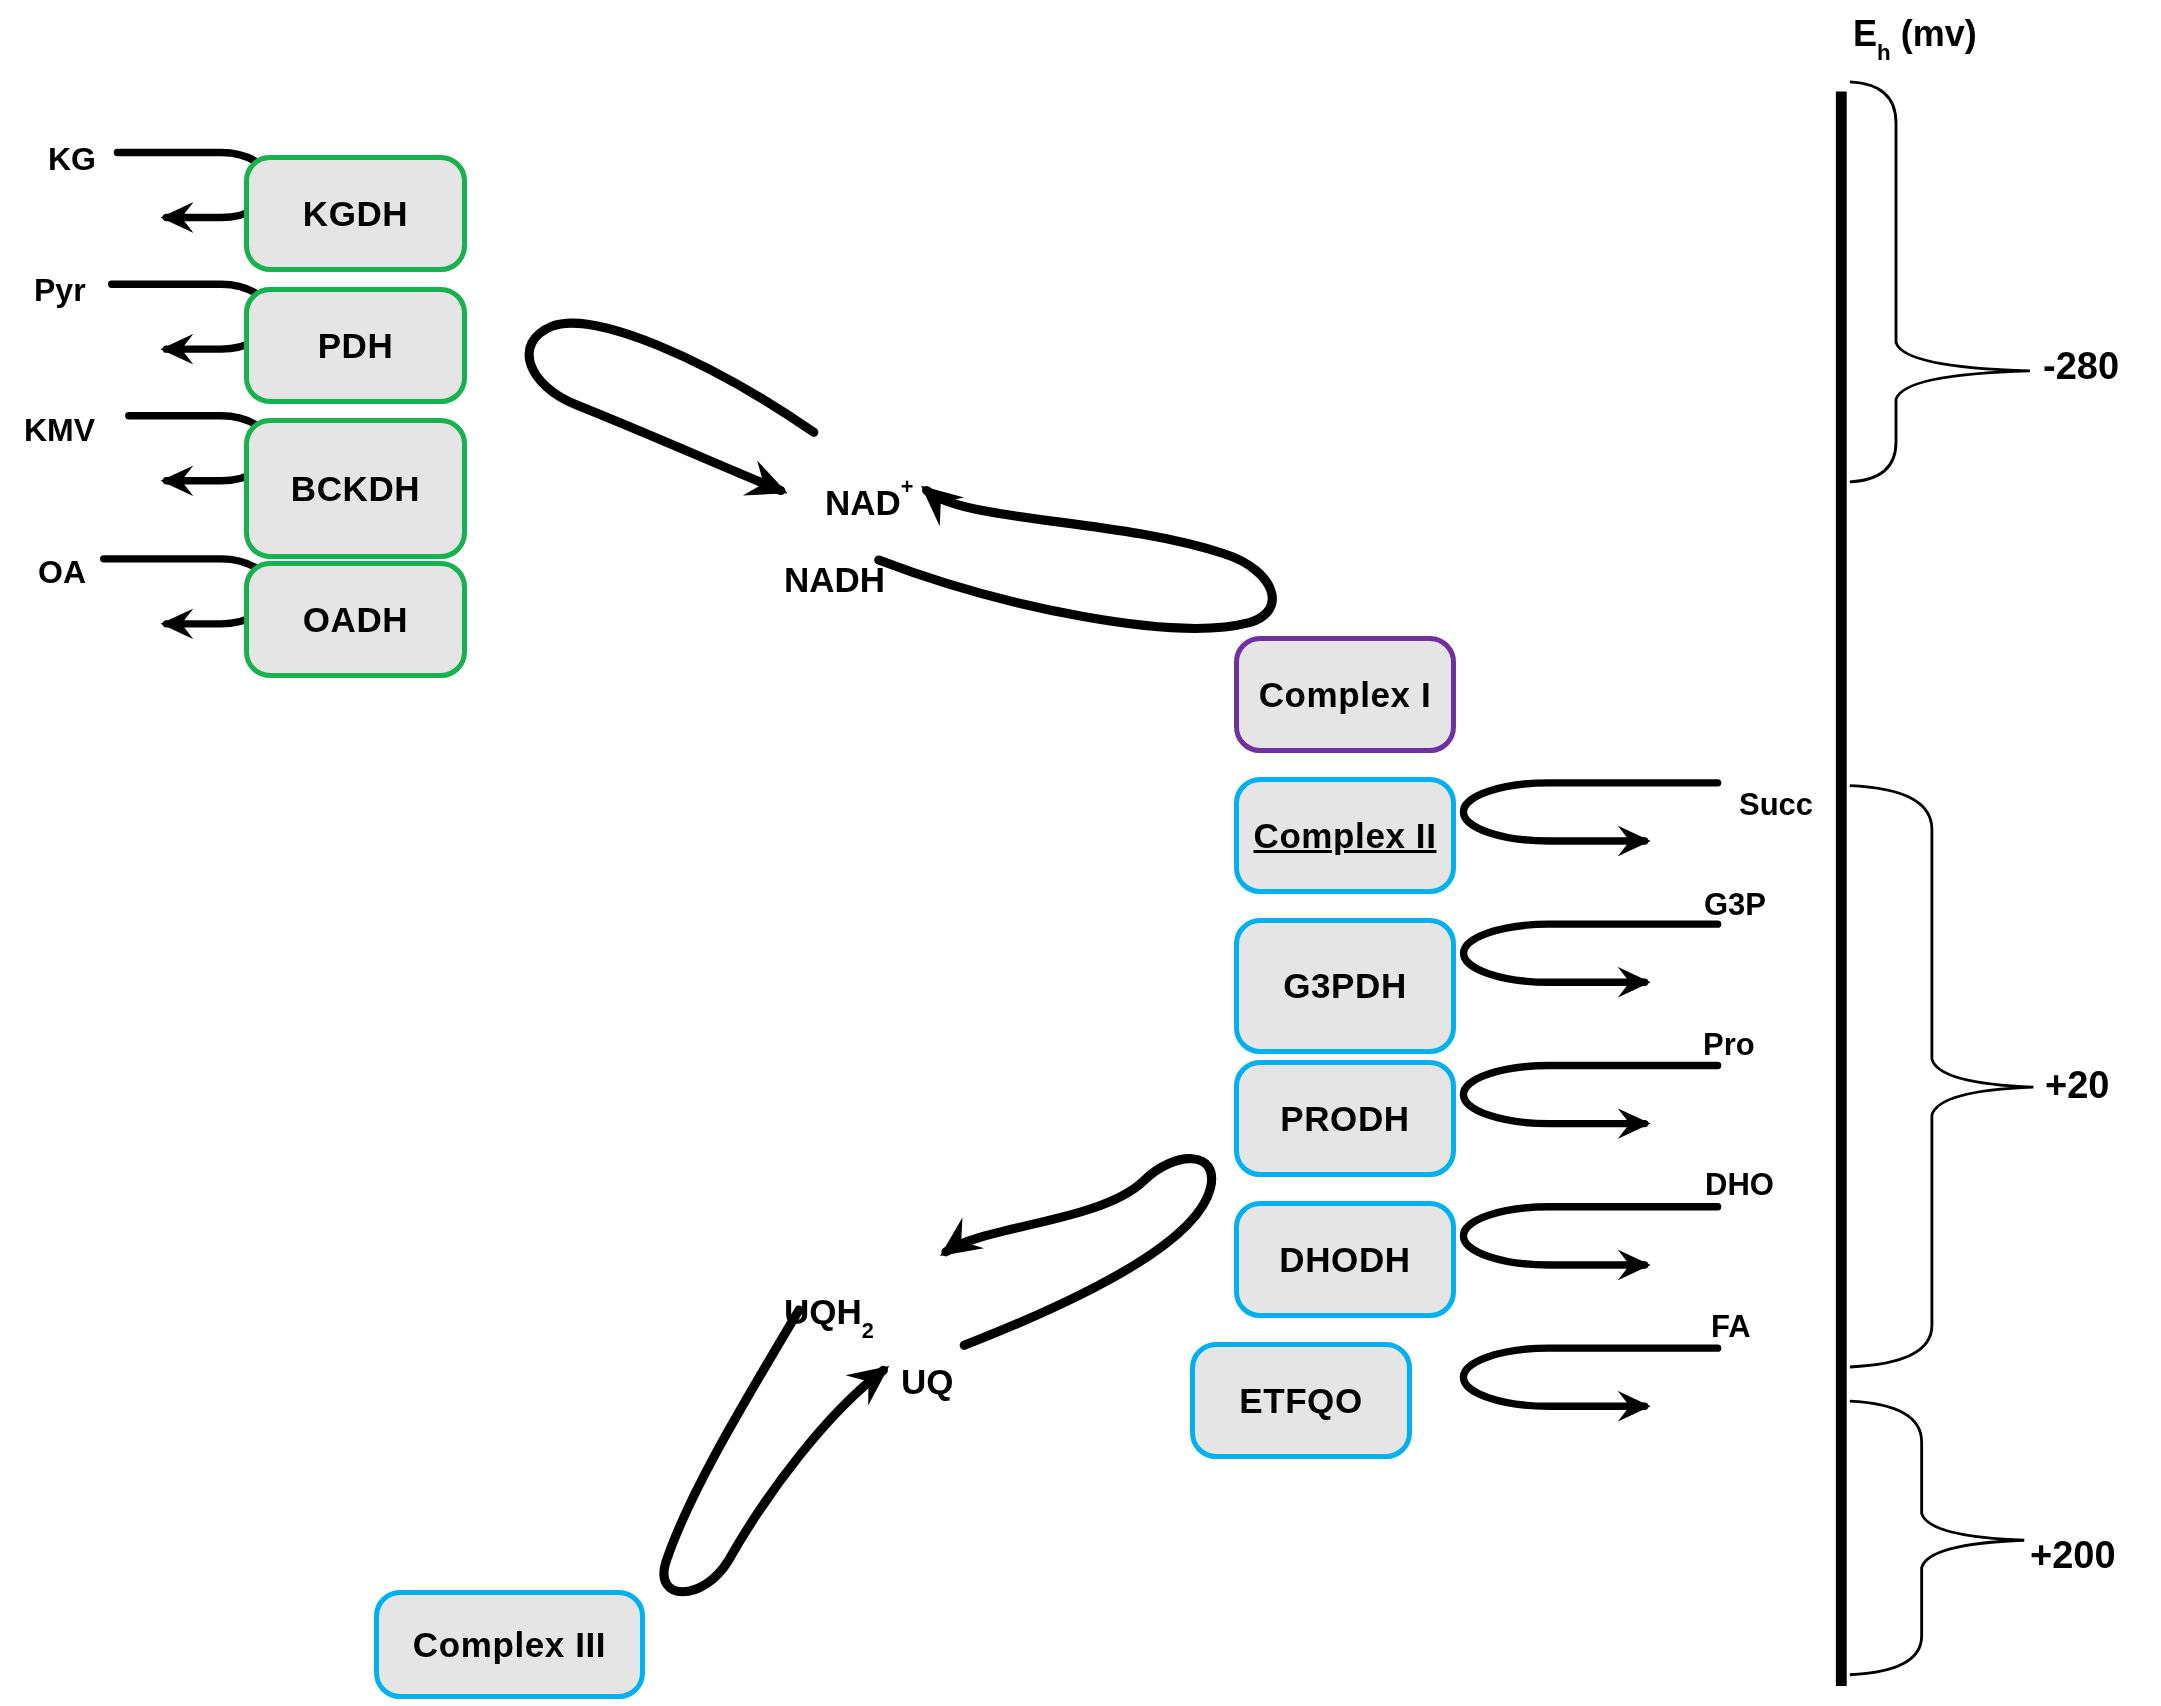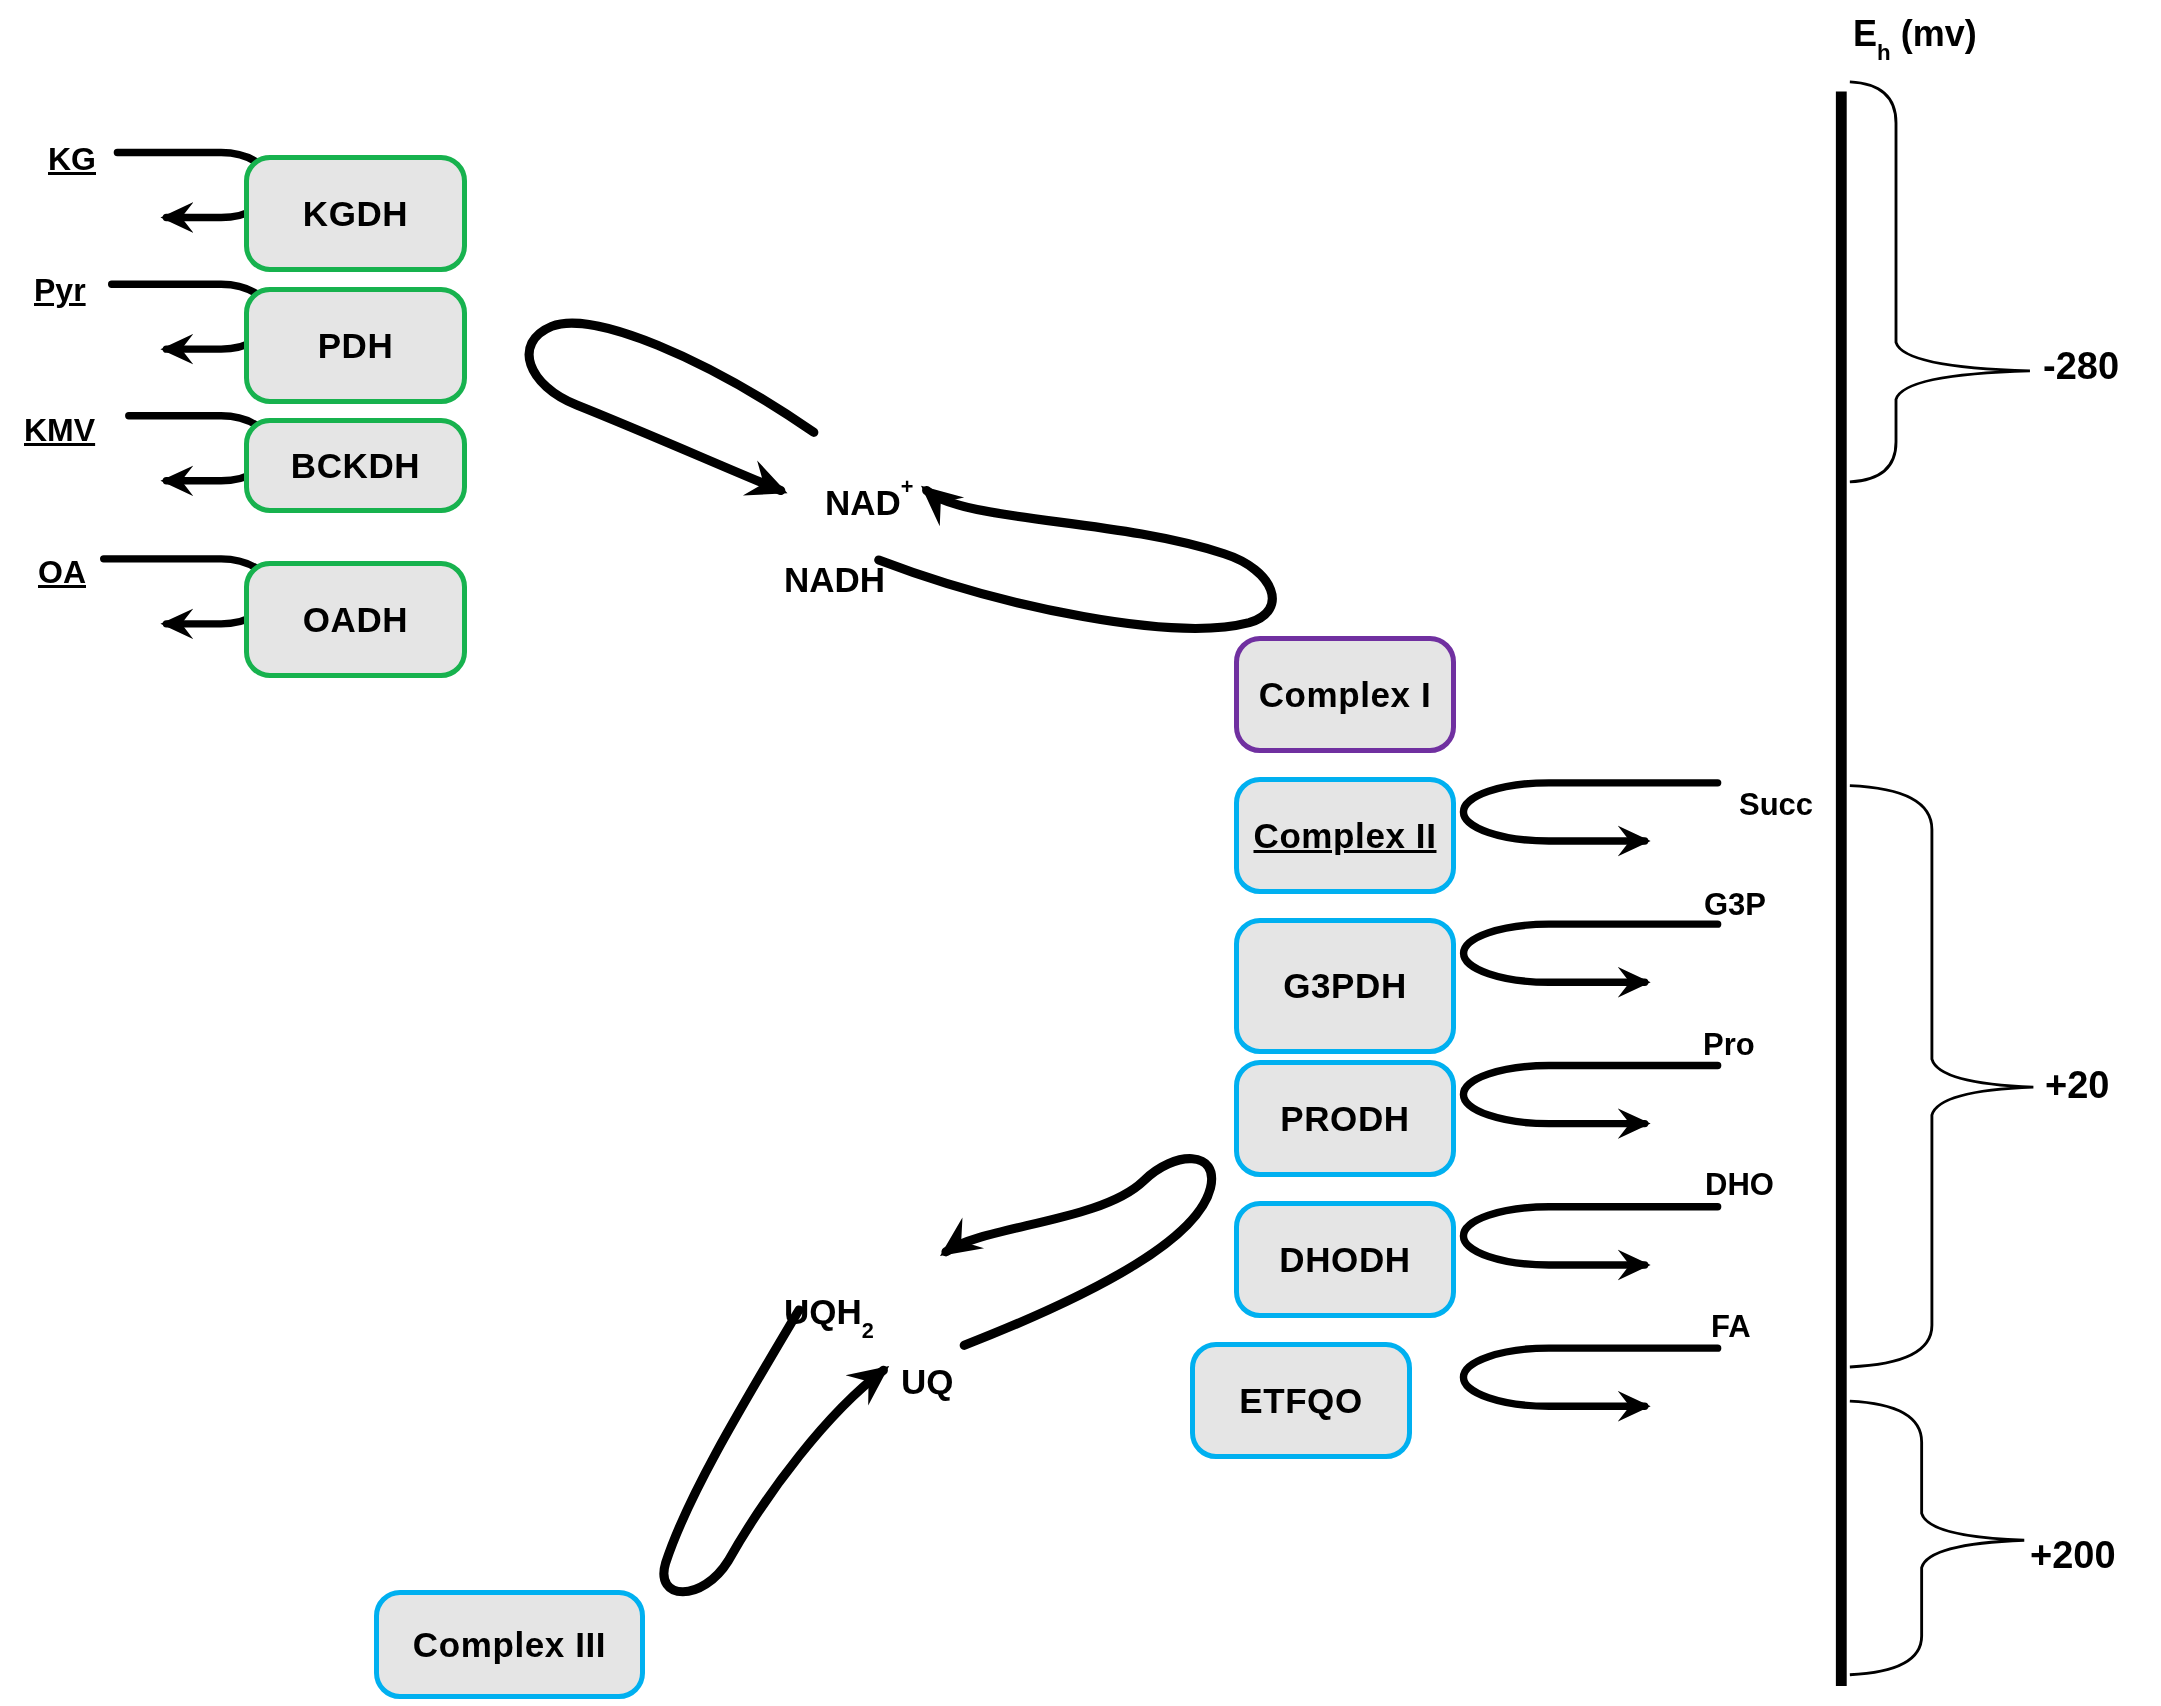--- a/index.html
+++ b/index.html
@@ -10,21 +10,21 @@
   .layer{position:absolute;left:0;top:0;width:100%;height:100%;}
   .ebox{
     position:absolute;background:#e5e5e5;border-style:solid;border-width:5.7px;border-radius:26px;
     display:flex;align-items:center;justify-content:center;
     font-weight:bold;font-size:35px;letter-spacing:0.6px;box-sizing:border-box;
   }
   .green {border-color:var(--green)}
   .purple{border-color:var(--purple)}
   .blue  {border-color:var(--blue)}
   .lbl{position:absolute;font-weight:bold;white-space:nowrap;color:var(--ink);}
-  .sub-lbl{font-size:32px;text-decoration:underline;}
+  .sub-lbl{font-size:32px;}
   .rsub-lbl{font-size:31px;}
   .tick-lbl{font-size:38px;}
   .met-lbl{font-size:35px;margin-top:48px;}
   .axis-title{font-size:36px;}
   sup{font-size:0.62em;position:relative;top:-0.35em;}
   sub{font-size:0.62em;position:relative;top:0.28em;}
   svg .stroke{fill:none;stroke:var(--ink);}
 </style>
 </head>
 <body>
@@ -61,21 +61,21 @@
     <path class="stroke" d="M 1692,2360 C 1932,2266 2102,2172 2124,2084 C 2140,2018 2062,2017 2006,2072 C 1932,2143 1726,2150 1660,2196" stroke-width="16" stroke-linecap="round" marker-end="url(#ah)"></path>
     <path class="stroke" d="M 1402,2298 C 1296,2476 1206,2626 1168,2742 C 1148,2808 1232,2812 1278,2738 C 1346,2618 1452,2478 1550,2404" stroke-width="16" stroke-linecap="round" marker-end="url(#ah)"></path>
   </svg>
 
   <div class="ebox green" style="left:244px;top:155px;width:223px;height:117px;">
     <span>KGDH</span>
   </div>
   <div class="ebox green" style="left:244px;top:287px;width:223px;height:117px;">
     <span>PDH</span>
   </div>
-  <div class="ebox green" style="left:244px;top:418px;width:223px;height:95px;">
+  <div class="ebox green" style="left:244px;top:418px;width:223px;height:141px;">
     <span>BCKDH</span>
   </div>
   <div class="ebox green" style="left:244px;top:561px;width:223px;height:117px;">
     <span>OADH</span>
   </div>
 
   <div class="lbl sub-lbl" style="left:48px;top:141px;">KG</div>
   <div class="lbl sub-lbl" style="left:34px;top:272px;">Pyr</div>
   <div class="lbl sub-lbl" style="left:24px;top:412px;">KMV</div>
   <div class="lbl sub-lbl" style="left:38px;top:554px;">OA</div>

